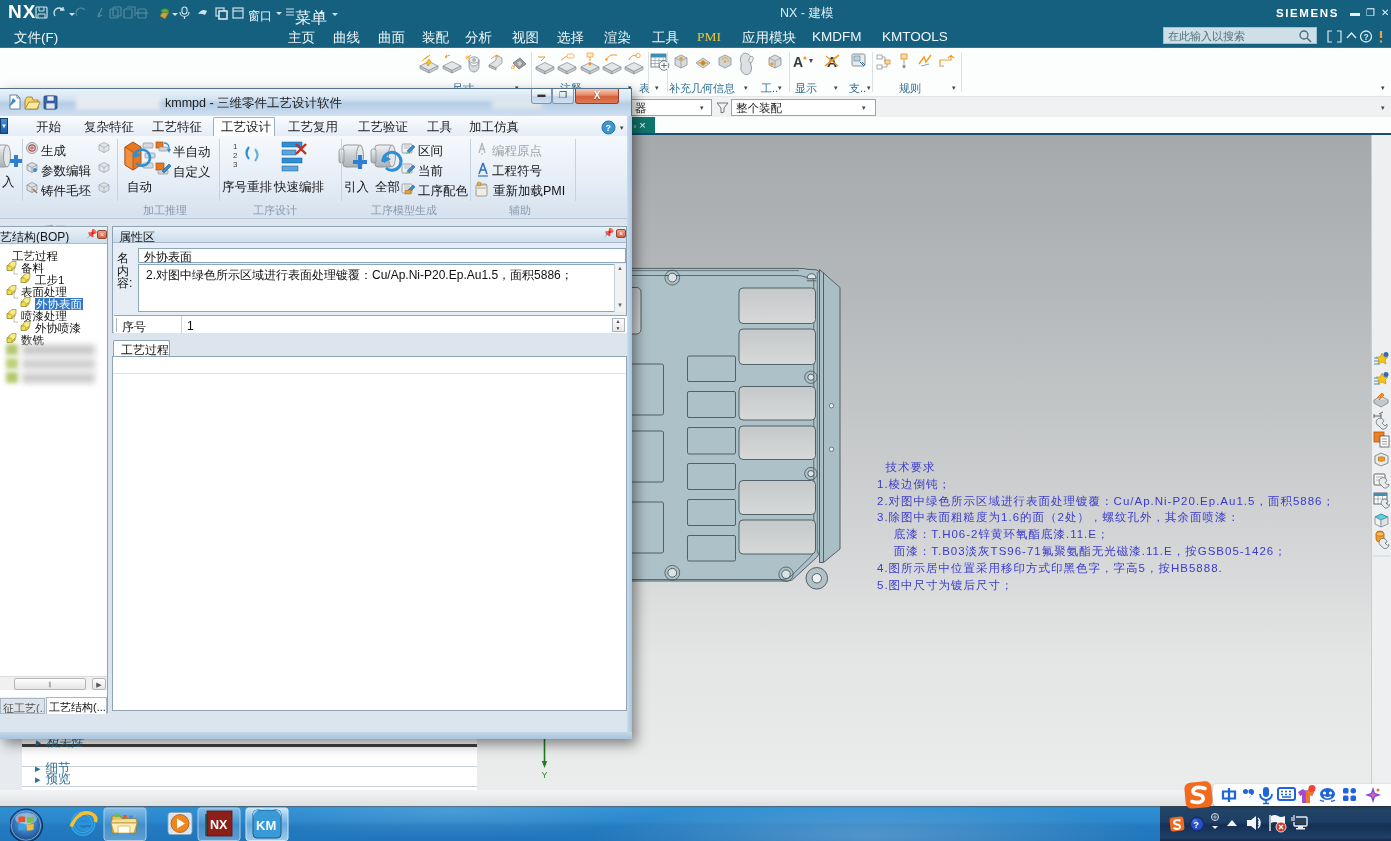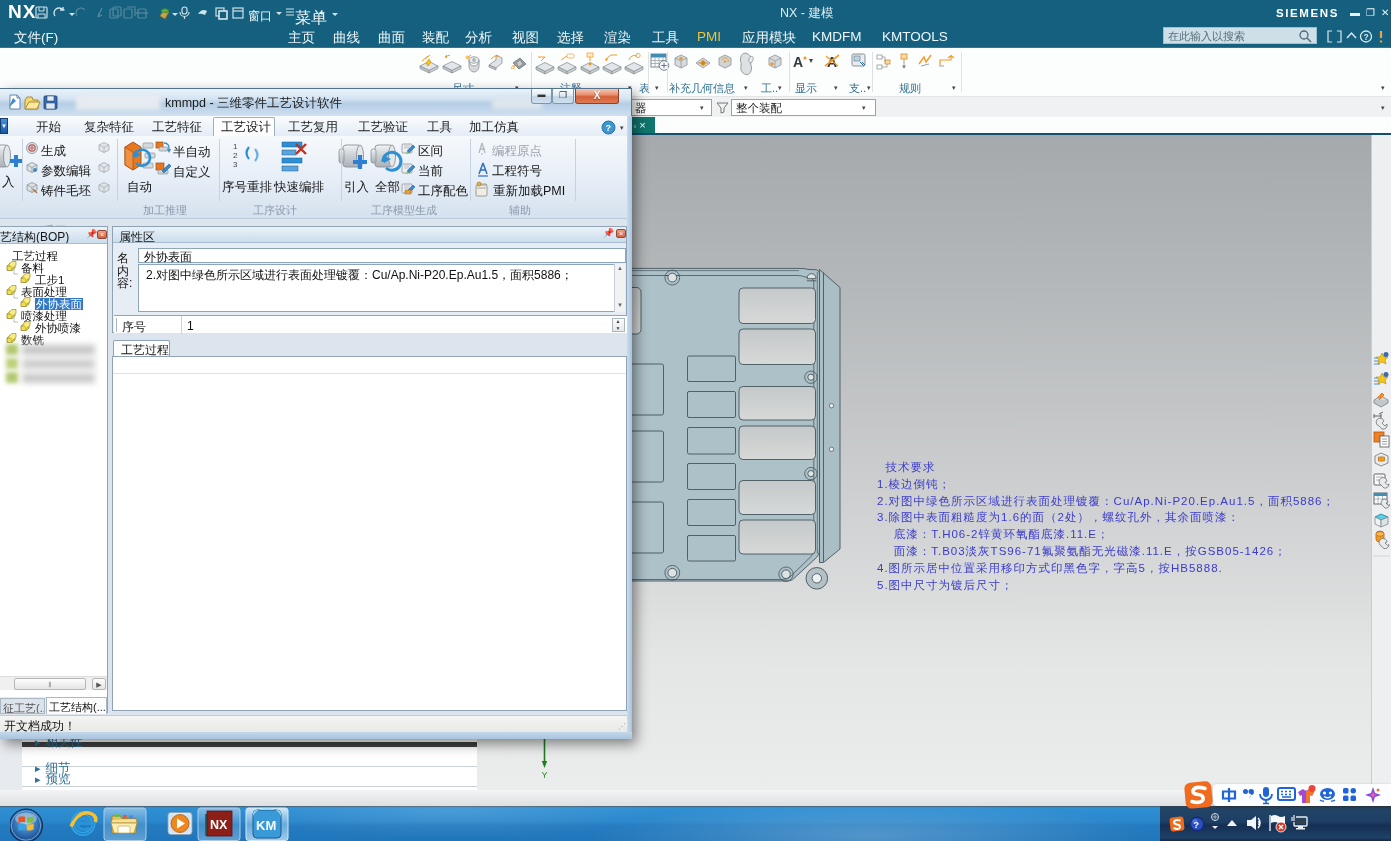--- a/index.html
+++ b/index.html
@@ -137,21 +137,21 @@
   <span class="mi" style="left:14px;">文件(F)</span>
   <span class="mi" style="left:288px;">主页</span>
   <span class="mi" style="left:333px;">曲线</span>
   <span class="mi" style="left:378px;">曲面</span>
   <span class="mi" style="left:422px;">装配</span>
   <span class="mi" style="left:465px;">分析</span>
   <span class="mi" style="left:512px;">视图</span>
   <span class="mi" style="left:557px;">选择</span>
   <span class="mi" style="left:604px;">渲染</span>
   <span class="mi" style="left:652px;">工具</span>
-  <span class="mi" style="left:697px; color:#ecc53b; border-bottom:2px solid #e0bc39; padding-bottom:14px;">PMI</span>
+  <span class="mi" style="left:697px; color:#ecc53b; border-bottom:2px solid #e0bc39; padding-bottom:14px;font-family:Liberation Serif, serif;">PMI</span>
   <span class="mi" style="left:742px;">应用模块</span>
   <span class="mi" style="left:812px;">KMDFM</span>
   <span class="mi" style="left:882px;">KMTOOLS</span>
   <span class="mi" id="searchbox">在此输入以搜索</span>
   <svg class="mi" style="left:1298px; top:5px;" width="95" height="15" viewBox="0 0 95 15">
     <circle cx="6" cy="6" r="4" fill="none" stroke="#4a6a78" stroke-width="1.3"></circle>
     <path d="M9,9 l4,4" stroke="#4a6a78" stroke-width="1.5"></path>
     <path d="M34,2 h-4 v11 h4 M39,2 h4 v11 h-4" fill="none" stroke="#d8e8ee" stroke-width="1.2"></path>
     <path d="M49,9 l4.5,-5 4.5,5" fill="none" stroke="#d8e8ee" stroke-width="1.5"></path>
     <circle cx="68" cy="7.5" r="5.5" fill="none" stroke="#d8e8ee" stroke-width="1.3"></circle>
@@ -458,21 +458,21 @@
   <g transform="translate(2,182)">
     <path d="M2,2 a4,3 0 0 1 8,0 l0,5 a4,3 0 0 1 -8,0 z" fill="#f59a23" stroke="#b06a10" stroke-width="0.8"></path>
     <ellipse cx="6" cy="2" rx="4" ry="2.2" fill="#fbb95a" stroke="#b06a10" stroke-width="0.7"></ellipse>
     <path d="M6,13 a4,4 0 1 1 7,-3 l-2,1 2.5,2.5 1.5,-1 a4,4 0 0 1 -5,4 z" fill="#e8eaeb" stroke="#6a7278" stroke-width="0.8"></path>
   </g>
   <line x1="1" y1="206" x2="18" y2="206" stroke="#d2d6d9" stroke-width="1"></line>
 </svg>
 
 <div class="abs" id="leftstrip"></div>
 <div class="abs" id="bottompanel">
-  <div class="bprow" style="top:-4px; height:13px; border-bottom:5px solid #404040;"><span style="margin-left:13px; font-size:11px;">▸</span><span style="margin-left:5px;">相关性</span></div>
+  <div class="bprow" style="top:-4px; height:13px; border-bottom:3px solid #404040;font-style:italic;"><span style="margin-left:13px; font-size:11px;">▸</span><span style="margin-left:5px;">相关性</span></div>
   <div class="bprow" style="top:10px; height:19px; border-bottom:1px solid #c9d2d8; padding-top:12px;"><span style="margin-left:13px; font-size:11px;">▸</span><span style="margin-left:5px;">细节</span></div>
   <div class="bprow" style="top:30px; height:19px; border-bottom:1px solid #c9d2d8; padding-top:3px;"><span style="margin-left:13px; font-size:11px;">▸</span><span style="margin-left:5px;">预览</span></div>
 </div>
 <div class="abs" id="statusbottom"></div>
 
 <div class="abs" id="taskbar">
   <div id="taskhi"></div>
   <div id="tray"></div>
 </div>
 <svg class="abs" id="tbicons" style="left:10px; top:806px; z-index:5;" width="290" height="35" viewBox="0 0 290 35">
@@ -919,19 +919,15 @@
         <span class="abs" style="left:2.5px; top:6px; font-size:5px; color:#444;">▼</span>
       </div>
     </div>
   </div>
 
   <div id="proctab">工艺过程</div>
   <div id="procpanel">
     <div class="abs" style="left:0; top:16px; width:513px; height:1px; background:#dde3e8;"></div>
   </div>
 
-  <div id="ovstatus">
-      <span style="position:absolute; left:4px; top:2px;">开文档成功！</span>
-    <span style="position:absolute; left:618px; top:6px; font-size:8px; color:#99a;">⋰</span>
-  </div>
   <div id="ovbottom"></div>
   <div id="ovright"></div>
 </div>
 
 </body></html>

